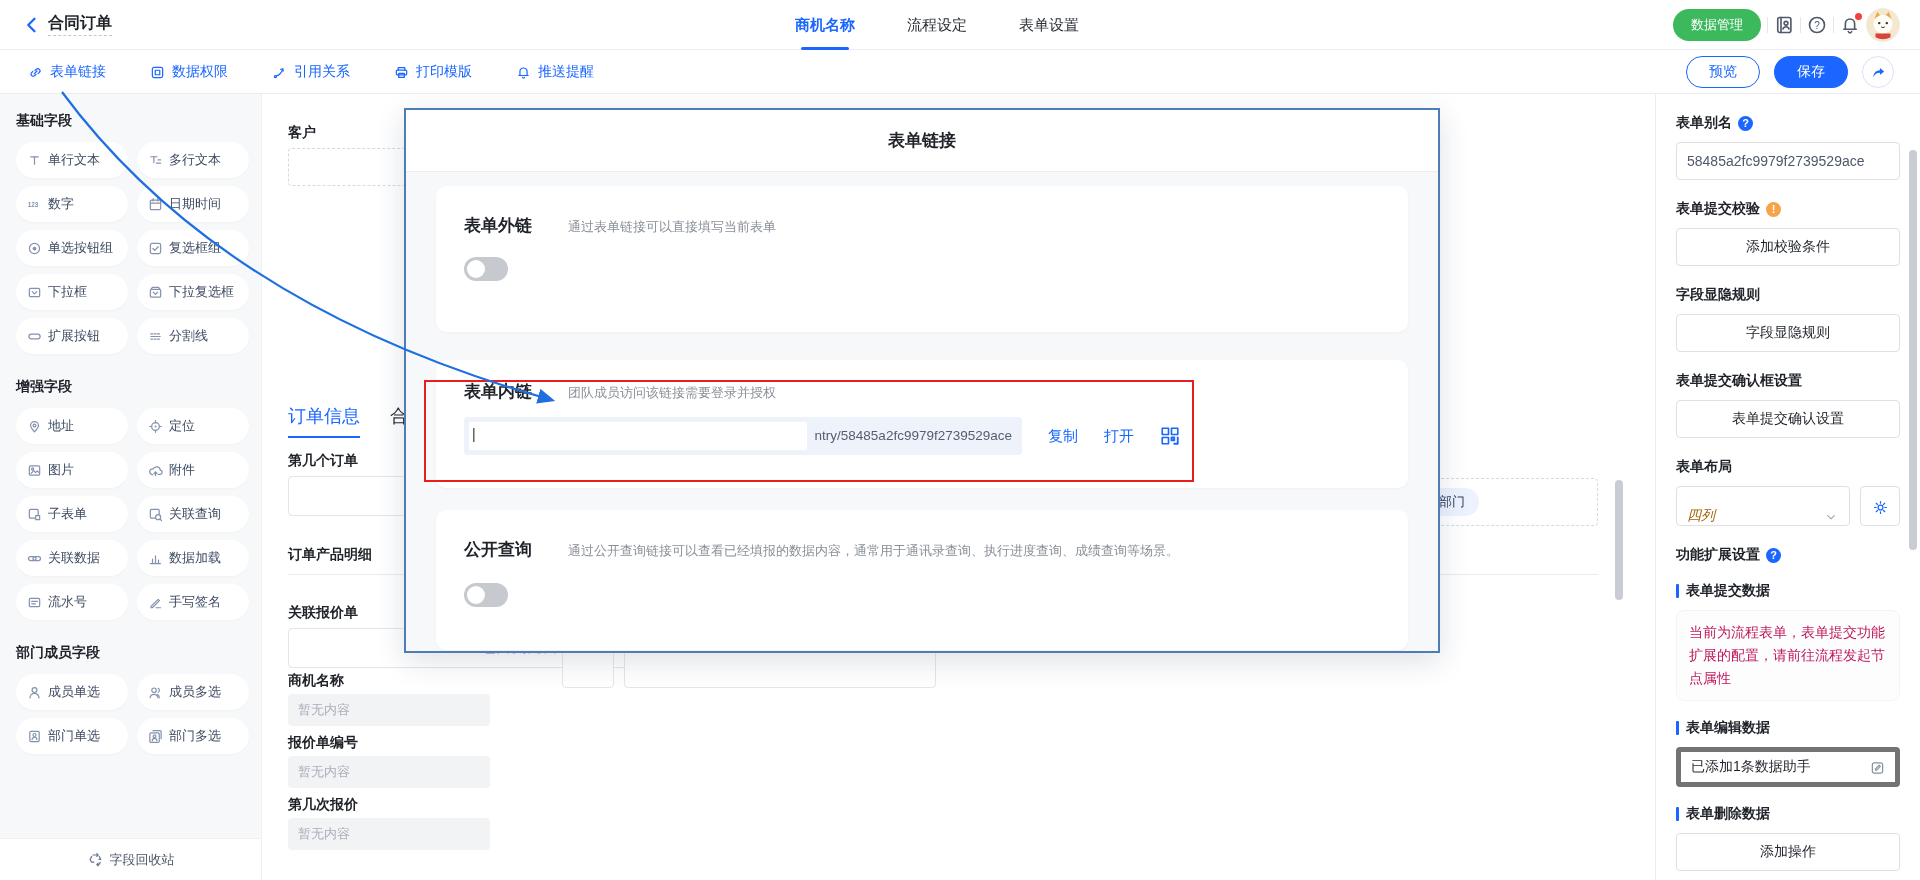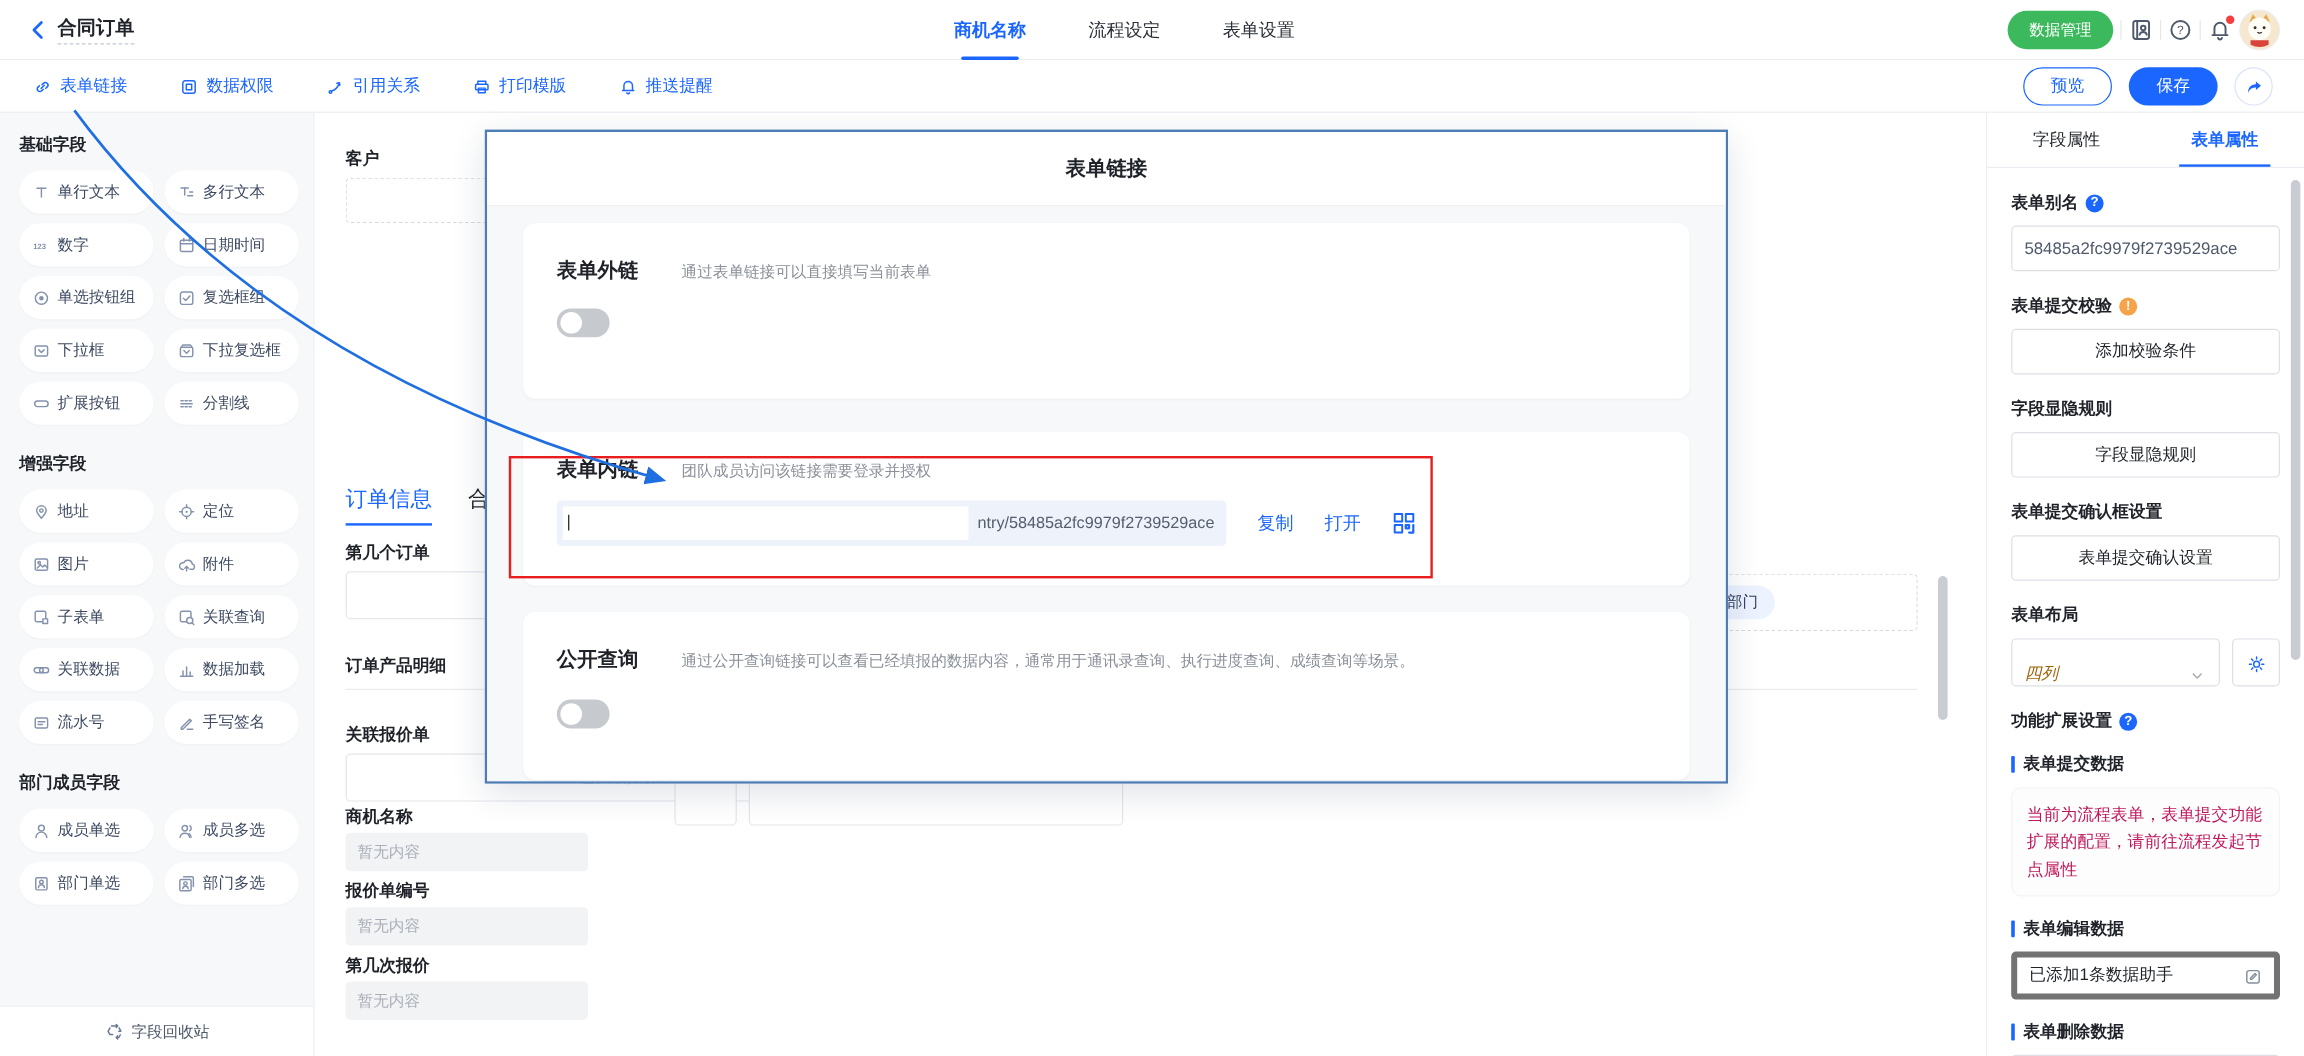--- a/index.html
+++ b/index.html
@@ -538,24 +538,20 @@
     <div class="line-input" style="left:362px; top:556px; width:312px; height:38px;"></div>
 
     <div class="dash-input" style="left:1040px; top:384px; width:296px; height:48px;">
       <span class="dept-tag">部门</span>
     </div>
 
     <div class="scrollbar" style="right:32px; top:386px; height:120px;"></div>
   </div>
 
   <div class="panel">
-    <div class="p-tabs">
-      <div class="p-tab">字段属性</div>
-      <div class="p-tab active">表单属性</div>
-    </div>
 
     <div class="p-label">
         <span>表单别名</span>
         <span class="badge blue">?</span>
       </div>
     <div class="p-input">58485a2fc9979f2739529ace</div>
 
     <div class="p-label">
         <span>表单提交校验</span>
         <span class="badge orange">!</span>

